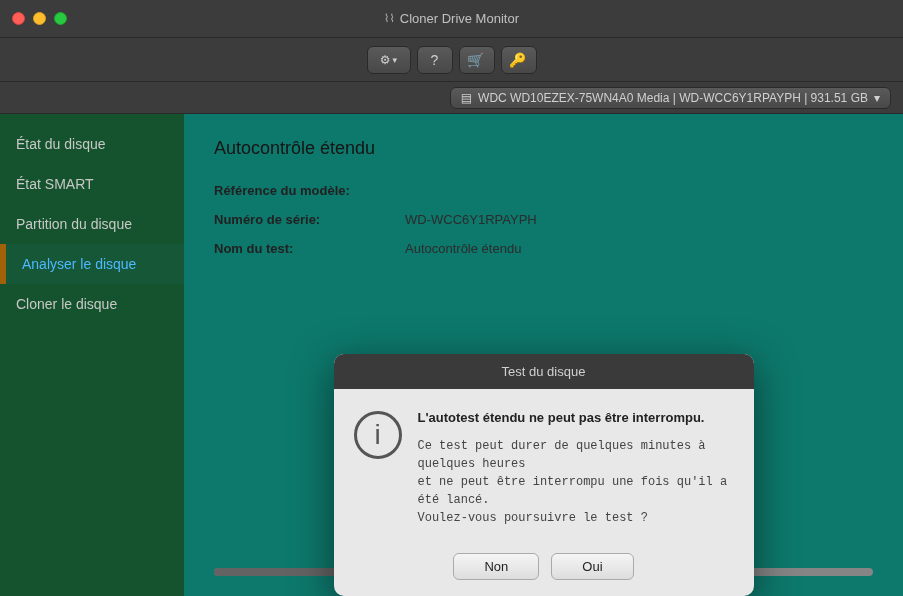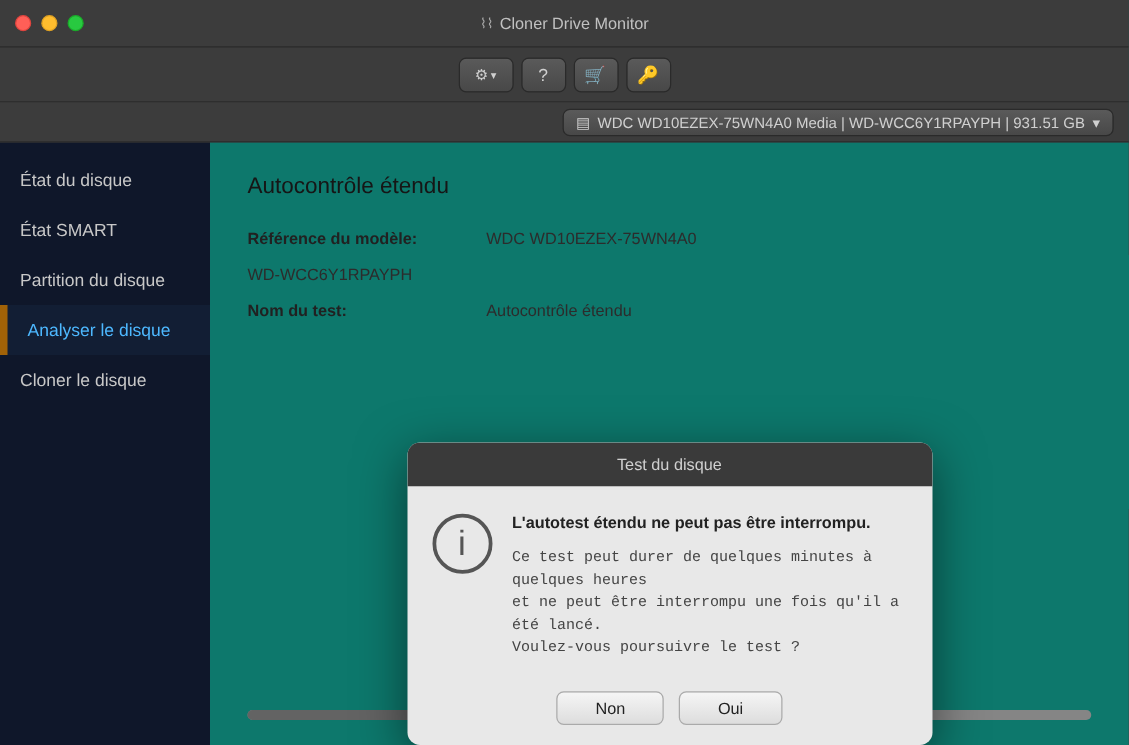--- a/index.html
+++ b/index.html
@@ -109,22 +109,22 @@
 
     
     .main {
       display: flex;
       flex: 1;
       overflow: hidden;
     }
 
     
     .sidebar {
-      width: 168px;
-      background: #0f172a;
+      width: 184px;
+      background: #14532d;
       padding-top: 10px;
       flex-shrink: 0;
     }
 
     .sidebar-item {
       color: #c8c8c8;
       font-size: 14px;
       padding: 12px 16px;
       cursor: pointer;
     }
@@ -334,23 +334,23 @@
     <div class="sidebar-item">
       <span>Cloner le disque</span>
     </div>
   </div>
 
   <div class="content">
     <div class="content-title">Autocontrôle étendu</div>
 
     <div class="info-row">
       <div class="info-label">Référence du modèle:</div>
-      <div class="info-value">WDC WD10EZEX-75WN4A0</div>
     </div>
     <div class="info-row">
+      <div class="info-label">Numéro de série:</div>
       <div class="info-value">WD-WCC6Y1RPAYPH</div>
     </div>
     <div class="info-row">
       <div class="info-label">Nom du test:</div>
       <div class="info-value">Autocontrôle étendu</div>
     </div>
 
     <div class="progress-bar-container">
       <div class="progress-track">
         <div class="progress-fill"></div>

